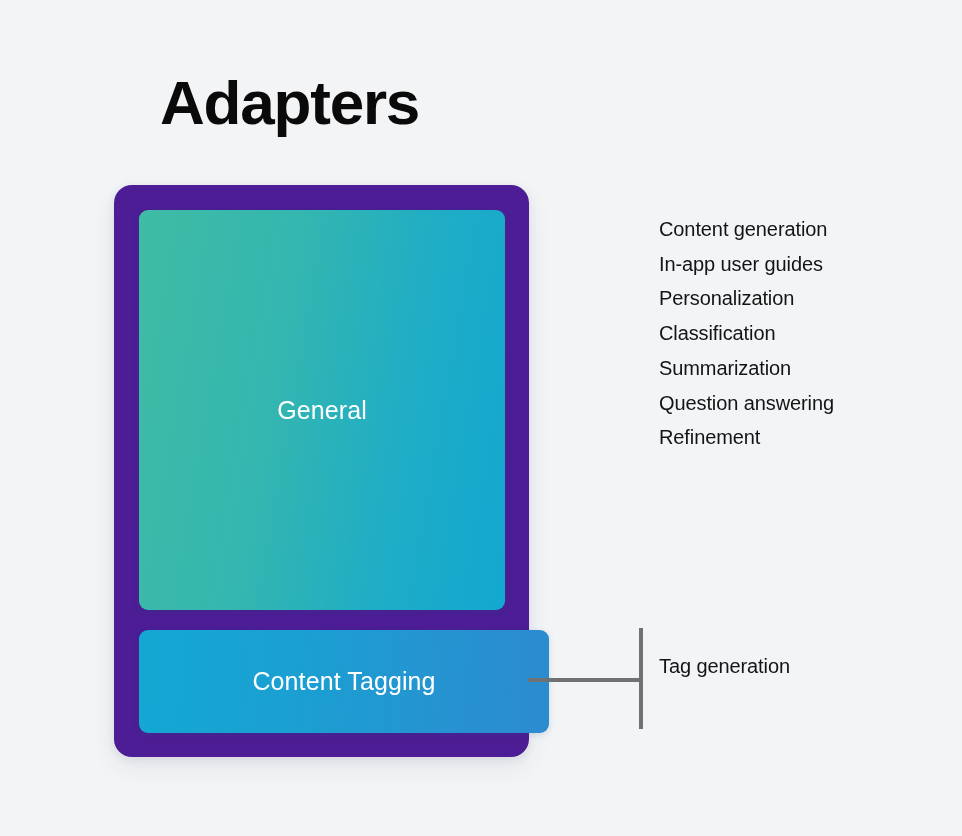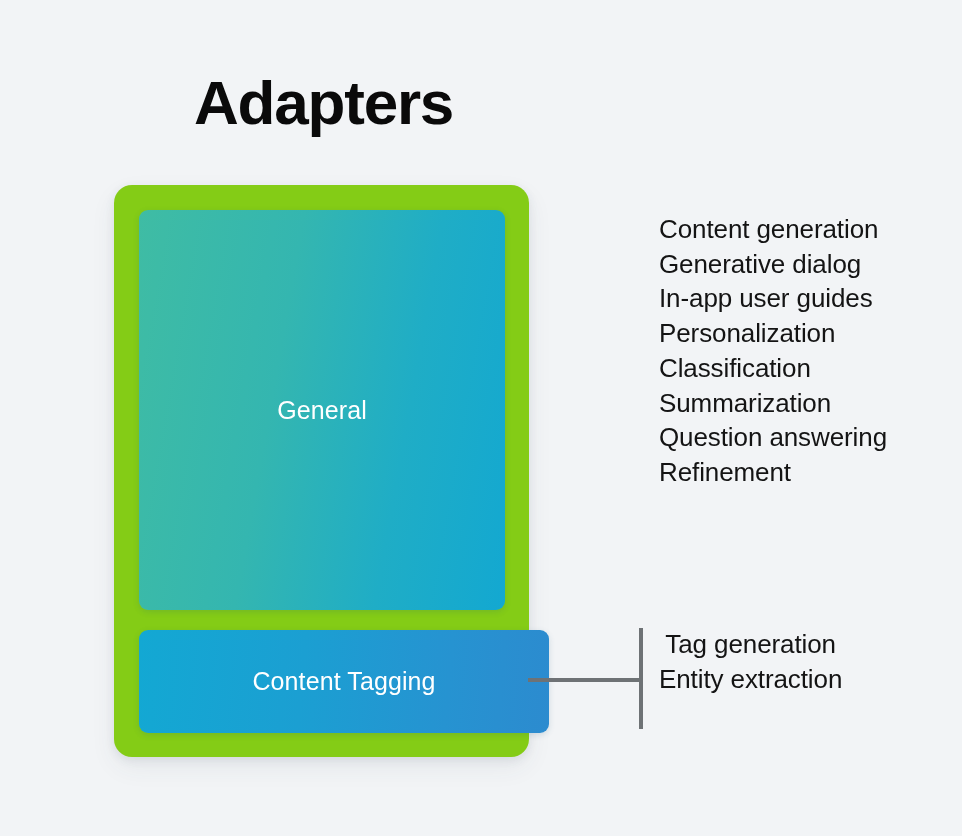--- a/index.html
+++ b/index.html
@@ -15,38 +15,38 @@
   }
   #stage {
     position: relative;
     width: 962px;
     height: 836px;
   }
 
   
   #page-title {
     position: absolute;
-    left: 194px;
+    left: 160px;
     top: 72px;
     font-size: 62px;
     font-weight: bold;
     color: #0a0a0a;
     letter-spacing: -1.2px;
     line-height: 1;
     white-space: nowrap;
   }
 
   
   #adapter-card {
     position: absolute;
     left: 114px;
     top: 185px;
     width: 415px;
     height: 572px;
-    background: #84cc16;
+    background: #4c1d95;
     border-radius: 18px;
     box-shadow: 0 3px 10px rgba(60, 70, 90, 0.10),
                 0 10px 26px rgba(60, 70, 90, 0.07);
   }
 
   
   .adapter-block {
     position: absolute;
     border-radius: 9px;
     display: flex;
@@ -96,32 +96,31 @@
 
   
   .capability-list {
     position: absolute;
     left: 659px;
     margin: 0;
     padding: 0;
     list-style: none;
   }
   .capability-list li {
-    font-size: 26px;
+    font-size: 20px;
     line-height: 34.7px;
     color: #141414;
     letter-spacing: -0.1px;
     white-space: nowrap;
   }
   #general-capabilities {
     top: 212px;
   }
   #tagging-capabilities {
-    top: 627px;
-    text-align: center;
+    top: 649px;
   }
 </style>
 </head>
 <body>
 
 <div id="stage">
 
   <div id="page-title">Adapters</div>
 
   <div id="adapter-card">
@@ -134,27 +133,25 @@
       <span class="adapter-block-label">Content Tagging</span>
     </div>
 
   </div>
 
   <div id="connector-horizontal"></div>
   <div id="connector-vertical"></div>
 
   <ul class="capability-list" id="general-capabilities">
       <li>Content generation</li>
-      <li>Generative dialog</li>
       <li>In-app user guides</li>
       <li>Personalization</li>
       <li>Classification</li>
       <li>Summarization</li>
       <li>Question answering</li>
       <li>Refinement</li>
     </ul>
 
   <ul class="capability-list" id="tagging-capabilities">
       <li>Tag generation</li>
-      <li>Entity extraction</li>
     </ul>
 
 </div>
 
 </body></html>

